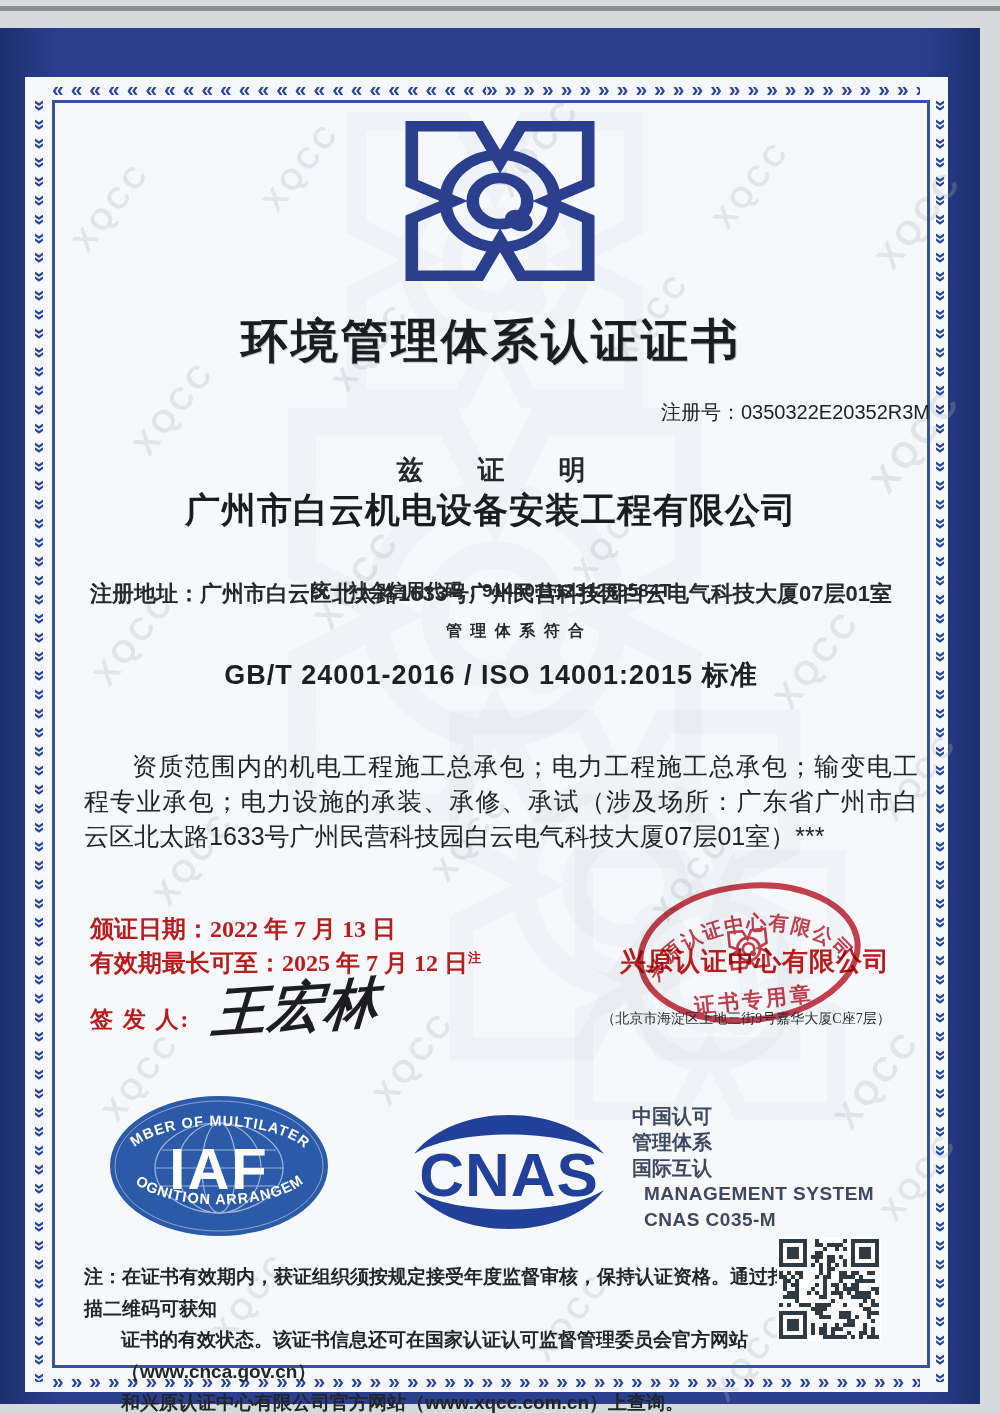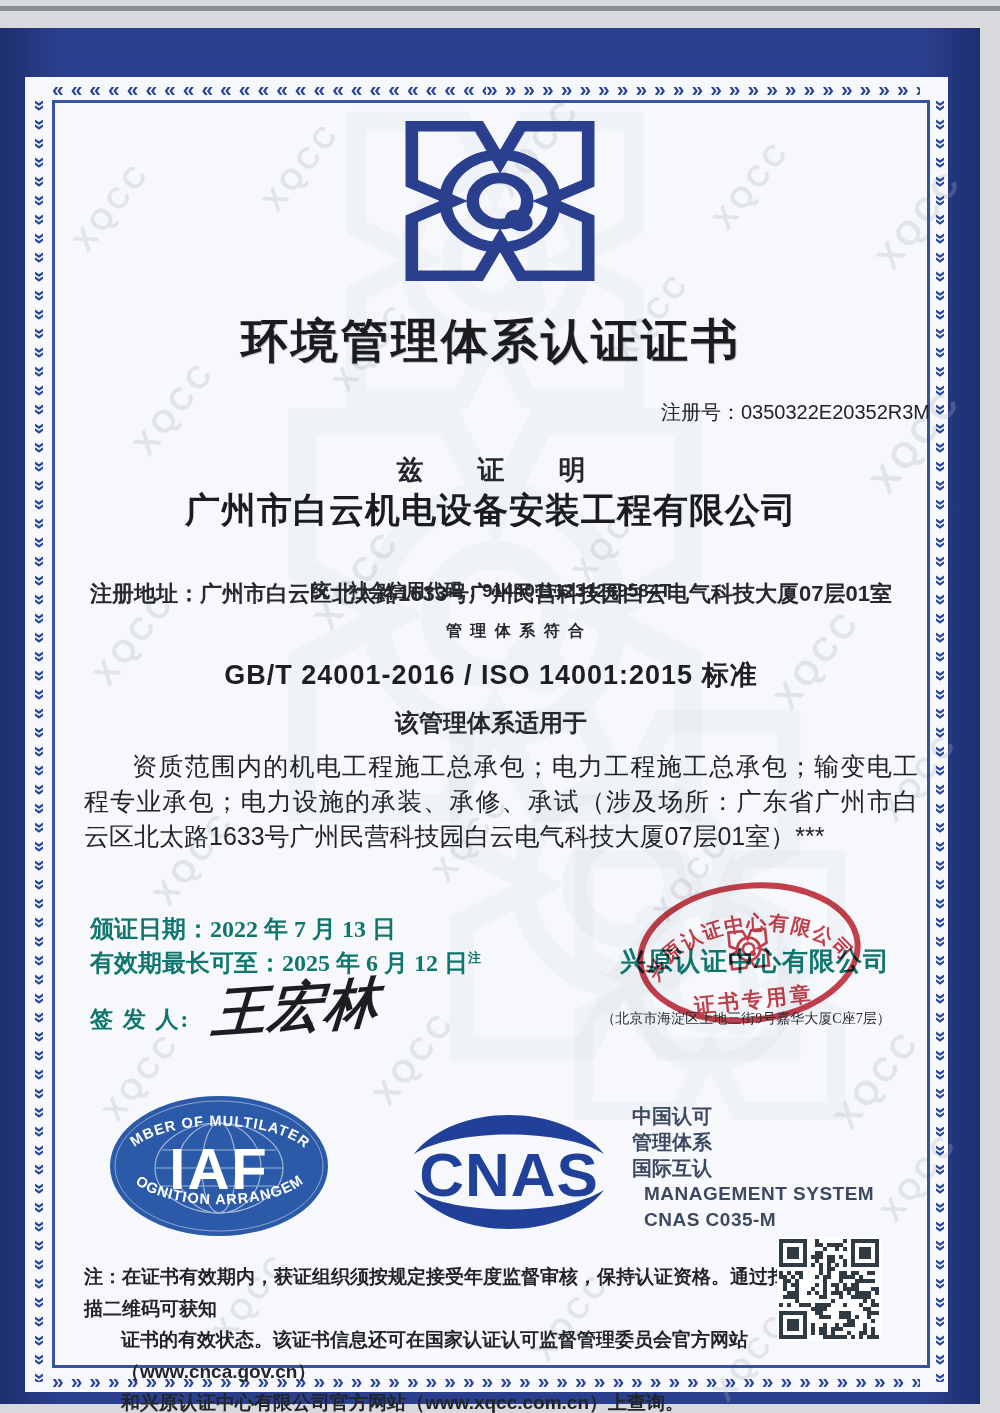--- a/index.html
+++ b/index.html
@@ -33,21 +33,21 @@
   .certify{top:452px;font-size:27px;font-weight:600;}
   .company{top:487px;font-size:35px;font-weight:800;letter-spacing:1px;color:#1b1c1e;}
   .address{top:543px;font-size:22px;font-weight:600;margin-top:36px;}
   .credit{top:578px;font-size:19px;font-weight:600;}
   .conform{top:621px;font-size:16px;font-weight:600;letter-spacing:2px;padding-left:25px;}
   .standard{top:657px;font-size:27px;font-weight:bold;letter-spacing:1px;color:#1d1f22;}
   .applies{top:707px;font-size:24px;font-weight:600;}
   .scope{position:absolute;left:84px;top:749px;width:834px;font-size:25px;font-weight:400;line-height:35px;color:#222428;}
   .scope .jl{text-align:justify;text-align-last:justify;}
   .scope .indent{text-indent:48px;}
-  .serifline{font-family:"Liberation Serif","DejaVu Serif",serif;color:#0f766e;}
+  .serifline{font-family:"Liberation Serif","DejaVu Serif",serif;color:#b91c1c;}
   .issue{position:absolute;left:90px;top:913px;font-size:24px;font-weight:600;}
   .valid{position:absolute;left:90px;top:947px;font-size:24px;font-weight:600;}
   .sup-note{font-size:13px;vertical-align:super;}
   .signer{position:absolute;left:90px;top:1004px;font-size:23px;font-weight:600;letter-spacing:2px;}
   .signature{position:absolute;left:212px;top:972px;font-size:54px;font-weight:bold;font-style:italic;
              font-family:"Liberation Serif","DejaVu Serif",serif;color:#1d1d1f;
              transform:rotate(-4deg) skewX(-8deg);letter-spacing:2px;}
   .issuer{position:absolute;left:620px;top:944px;font-size:26px;font-weight:600;letter-spacing:1px;}
   .issuer-addr{position:absolute;left:594px;top:1010px;width:304px;text-align:center;font-size:14px;color:#26282c;}
   .seal{position:absolute;left:634px;top:879px;width:230px;height:148px;transform:rotate(-6deg);
@@ -274,31 +274,30 @@
   <div class="reg-line">
     <span>注册号：</span><span>0350322E20352R3M</span>
   </div>
 
   <div class="centered certify">兹　　证　　明</div>
   <div class="centered company">广州市白云机电设备安装工程有限公司</div>
   <div class="centered address">注册地址：广州市白云区北太路1633号广州民营科技园白云电气科技大厦07层01室</div>
   <div class="centered credit">统一社会信用代码：91440111231269584T</div>
   <div class="centered conform">管 理 体 系 符 合</div>
   <div class="centered standard">GB/T 24001-2016 / ISO 14001:2015 标准</div>
-  <div class="centered applies">该管理体系适用于</div>
 
   <div class="scope">
     <div class="jl indent">资质范围内的机电工程施工总承包；电力工程施工总承包；输变电工</div>
     <div class="jl">程专业承包；电力设施的承装、承修、承试（涉及场所：广东省广州市白</div>
     <div>云区北太路1633号广州民营科技园白云电气科技大厦07层01室）***</div>
   </div>
 
   <div class="issue serifline">颁证日期：2022 年 7 月 13 日</div>
   <div class="valid serifline">
-    <span>有效期最长可至：2025 年 6 月 12 日</span><span class="sup-note">注</span>
+    <span>有效期最长可至：2025 年 7 月 12 日</span><span class="sup-note">注</span>
   </div>
   <div class="signer serifline">签 发 人:</div>
   <div class="signature">王宏林</div>
 
   <div class="issuer serifline">兴原认证中心有限公司</div>
 
   <svg class="seal" viewBox="0 0 230 148">
     <ellipse cx="115" cy="74" rx="109" ry="67" fill="none" stroke="currentColor" stroke-width="6"></ellipse>
     <path id="sealArc" d="M19,100 A97,57 0 0 1 211,100" fill="none"></path>
     <text font-size="20" font-weight="bold" fill="currentColor" letter-spacing="1.5" text-anchor="middle">

